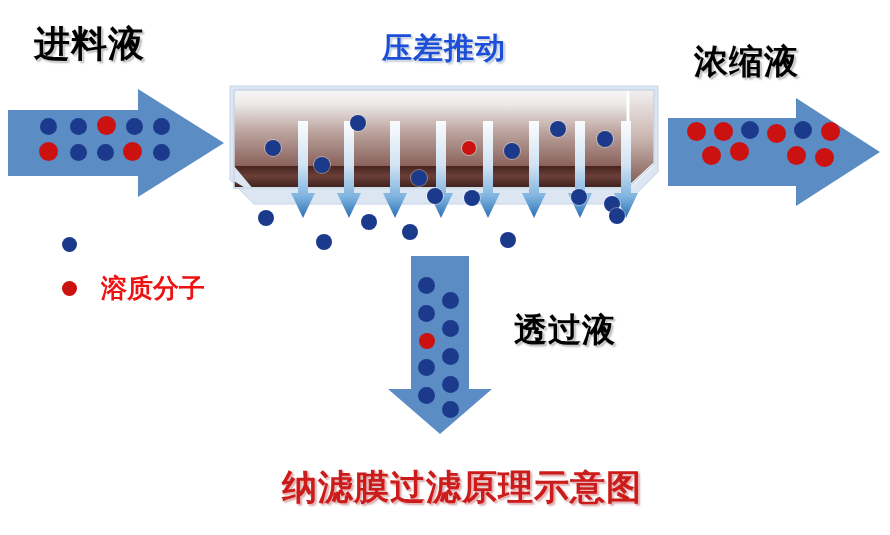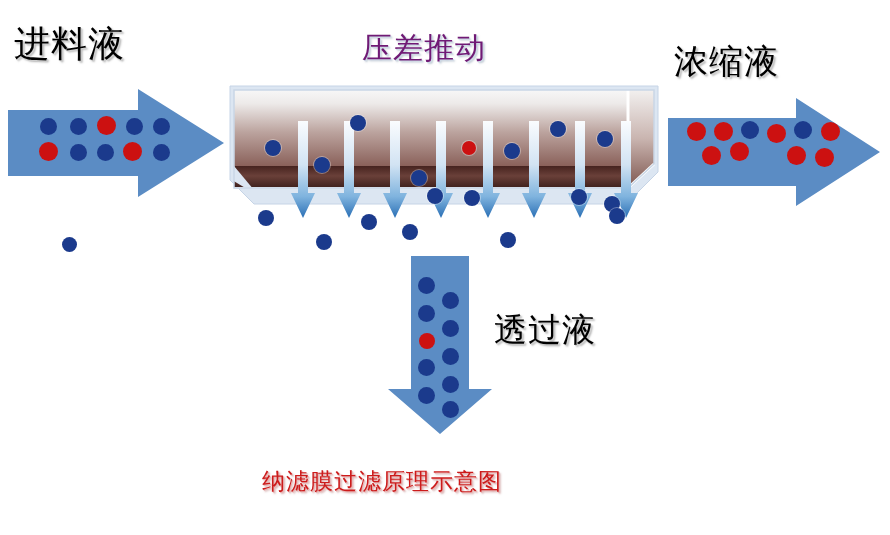--- a/index.html
+++ b/index.html
@@ -6,38 +6,39 @@
   body{
     width:890px;height:535px;
     background:#ffffff;
     font-family:"DejaVu Sans","Liberation Sans",sans-serif;
     overflow:hidden;
   }
   #stage{position:relative;width:890px;height:535px;overflow:hidden;background:#fff;}
 
   .lbl{
     position:absolute;
-    font-weight:normal;
+    font-weight:bold;
     white-space:nowrap;
     line-height:1;
     letter-spacing:1px;
+    margin-left:20px;
   }
 
   
   #feed-label{left:14px;top:26px;font-size:36px;color:#000000;
      text-shadow:1px 1px 0 #cfcfcf, 2px 2px 2px rgba(120,120,120,.55);}
   #concentrate-label{left:674px;top:44px;font-size:34px;color:#000000;
      text-shadow:1px 1px 0 #cfcfcf, 2px 2px 2px rgba(120,120,120,.55);}
-  #pressure-label{left:362px;top:33px;font-size:30px;color:#701a75;
+  #pressure-label{left:362px;top:33px;font-size:30px;color:#1d4ed8;
      text-shadow:1px 1px 0 #cdd9e6, 2px 2px 2px rgba(130,150,170,.5);}
   #membrane-label{left:383px;top:106px;font-size:27px;color:#111111;z-index:40;
      text-shadow:1px 1px 0 #d5d5d5, 2px 2px 2px rgba(110,110,110,.55);}
   #permeate-label{left:494px;top:313px;font-size:33px;color:#000000;
      text-shadow:1px 1px 0 #cfcfcf, 2px 2px 2px rgba(120,120,120,.55);}
-  #figure-title{left:262px;top:470px;font-size:23px;color:#CC1B1B;
+  #figure-title{left:262px;top:470px;font-size:35px;color:#CC1B1B;
      text-shadow:1px 1px 0 #e8b3b3, 2px 2px 2px rgba(170,90,90,.5);}
 
   
   #legend{position:absolute;left:62px;top:222px;}
   .legend-row{display:flex;align-items:center;height:44px;}
   .legend-dot{width:15px;height:15px;border-radius:50%;margin-right:24px;flex:0 0 auto;}
   .legend-text{font-size:26px;font-weight:bold;line-height:1;}
 
   
   .bigarrow{position:absolute;}
@@ -219,20 +220,24 @@
   <div class="dot red" style="left:730px;top:142px;width:19px;height:19px;"></div>
   <div class="dot red" style="left:787px;top:146px;width:19px;height:19px;"></div>
   <div class="dot red" style="left:815px;top:148px;width:19px;height:19px;"></div>
 
   <div class="lbl" id="concentrate-label">浓缩液</div>
 
   <div id="legend">
     <div class="legend-row">
       <span class="legend-dot" style="background:#1B3A8C;"></span>
     </div>
+    <div class="legend-row">
+      <span class="legend-dot" style="background:#CC1111;"></span>
+      <span class="legend-text" style="color:#EE1111;">溶质分子</span>
+    </div>
   </div>
 
   <div class="bigarrow" id="permeate-arrow" style="left:388px;top:256px;">
     <svg width="104" height="178" viewBox="0 0 104 178">
       <polygon points="23,0 81,0 81,133 104,133 52,178 0,133 23,133" fill="#5B8CC4"></polygon>
     </svg>
   </div>
 
   <div class="dot blue" style="left:418px;top:277px;width:17px;height:17px;"></div>
   <div class="dot blue" style="left:418px;top:305px;width:17px;height:17px;"></div>

